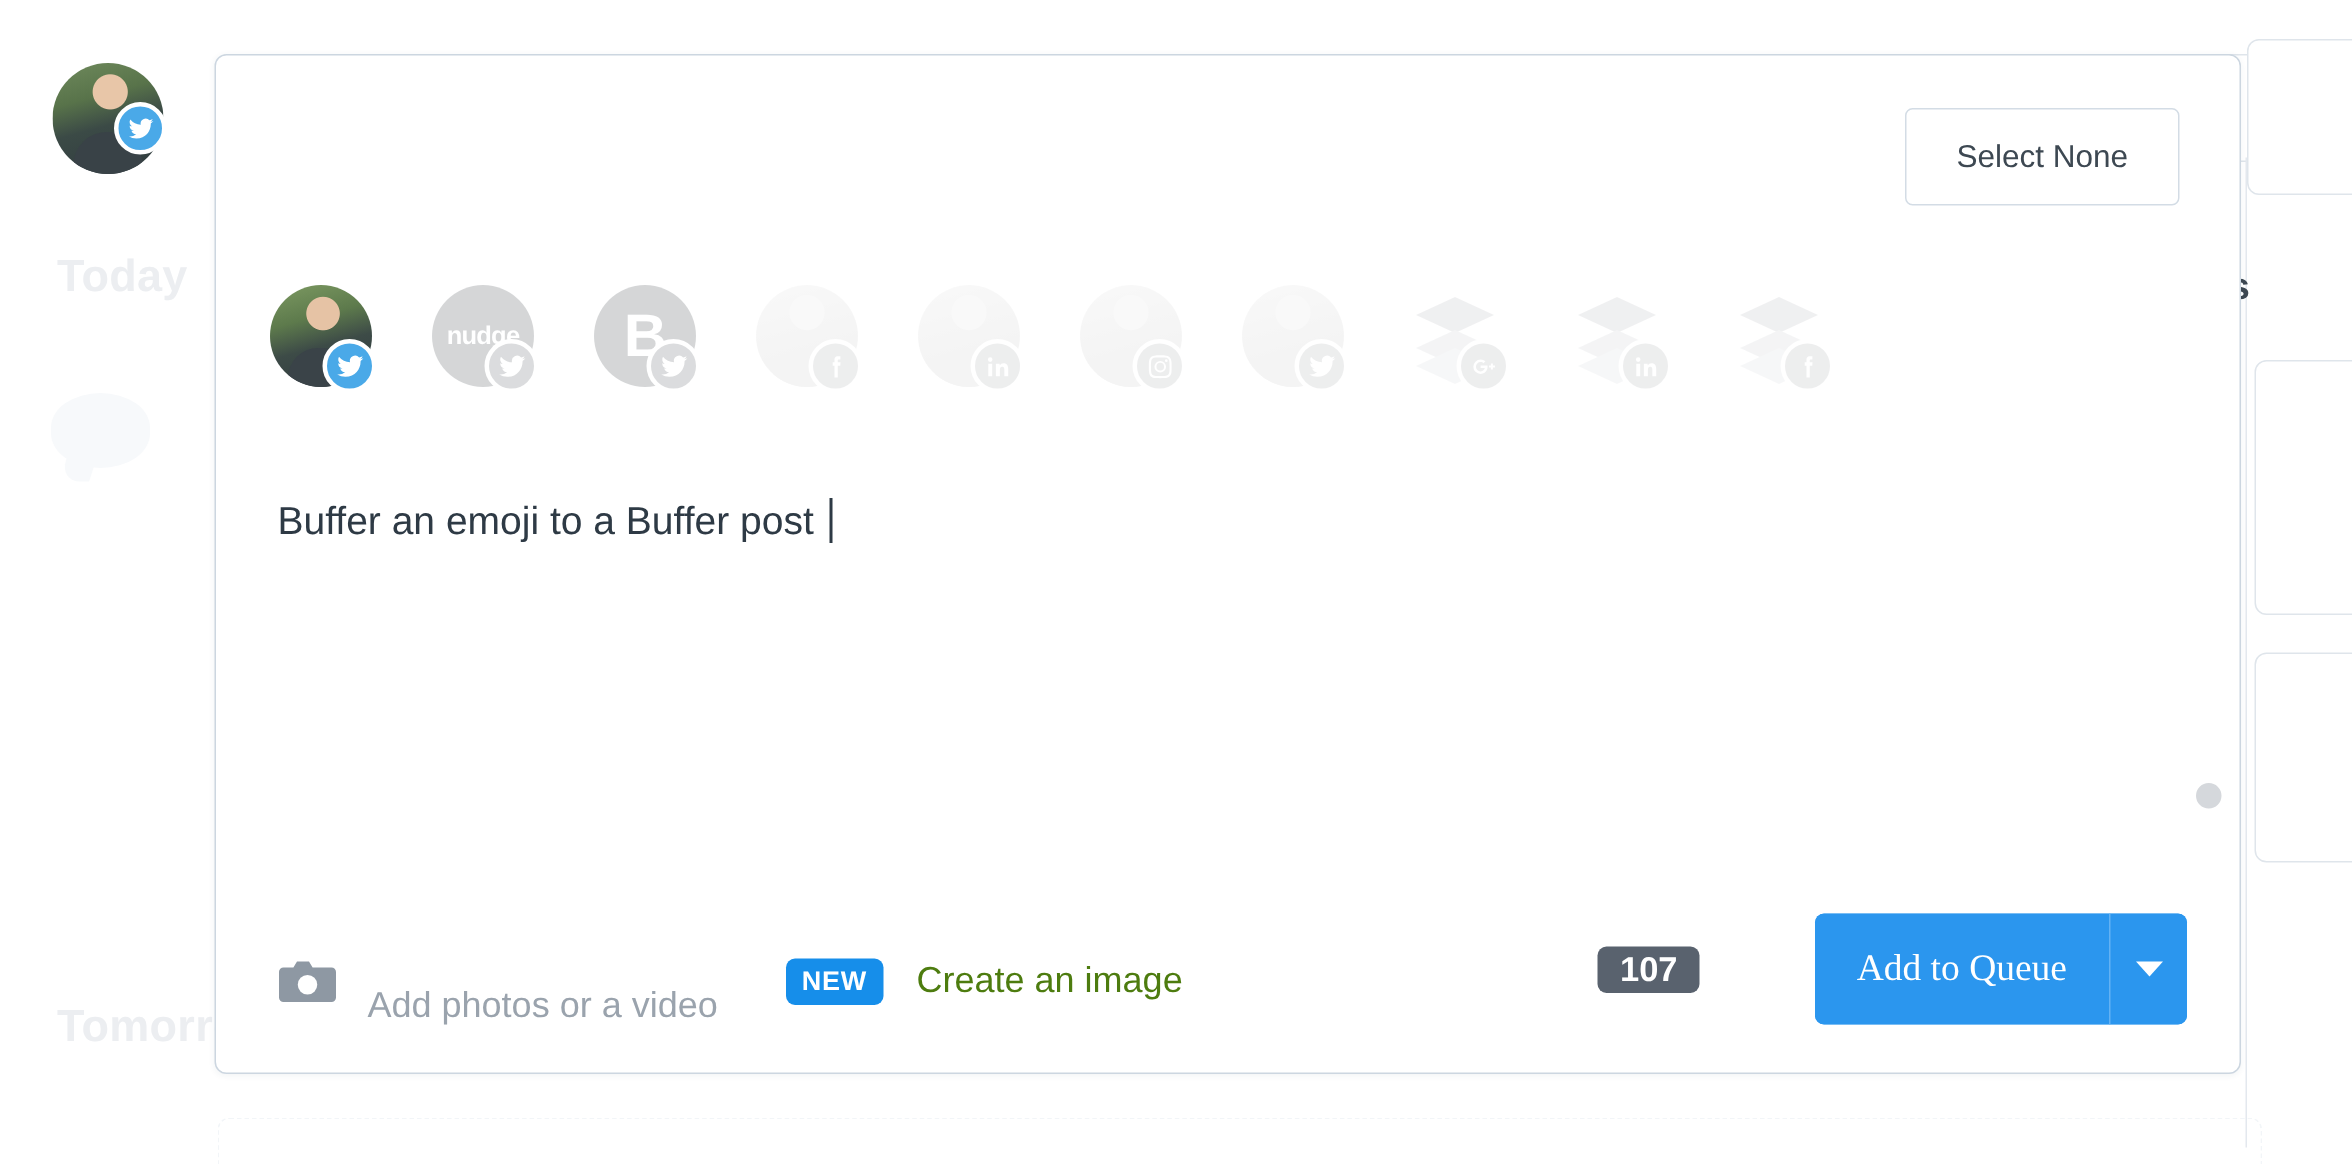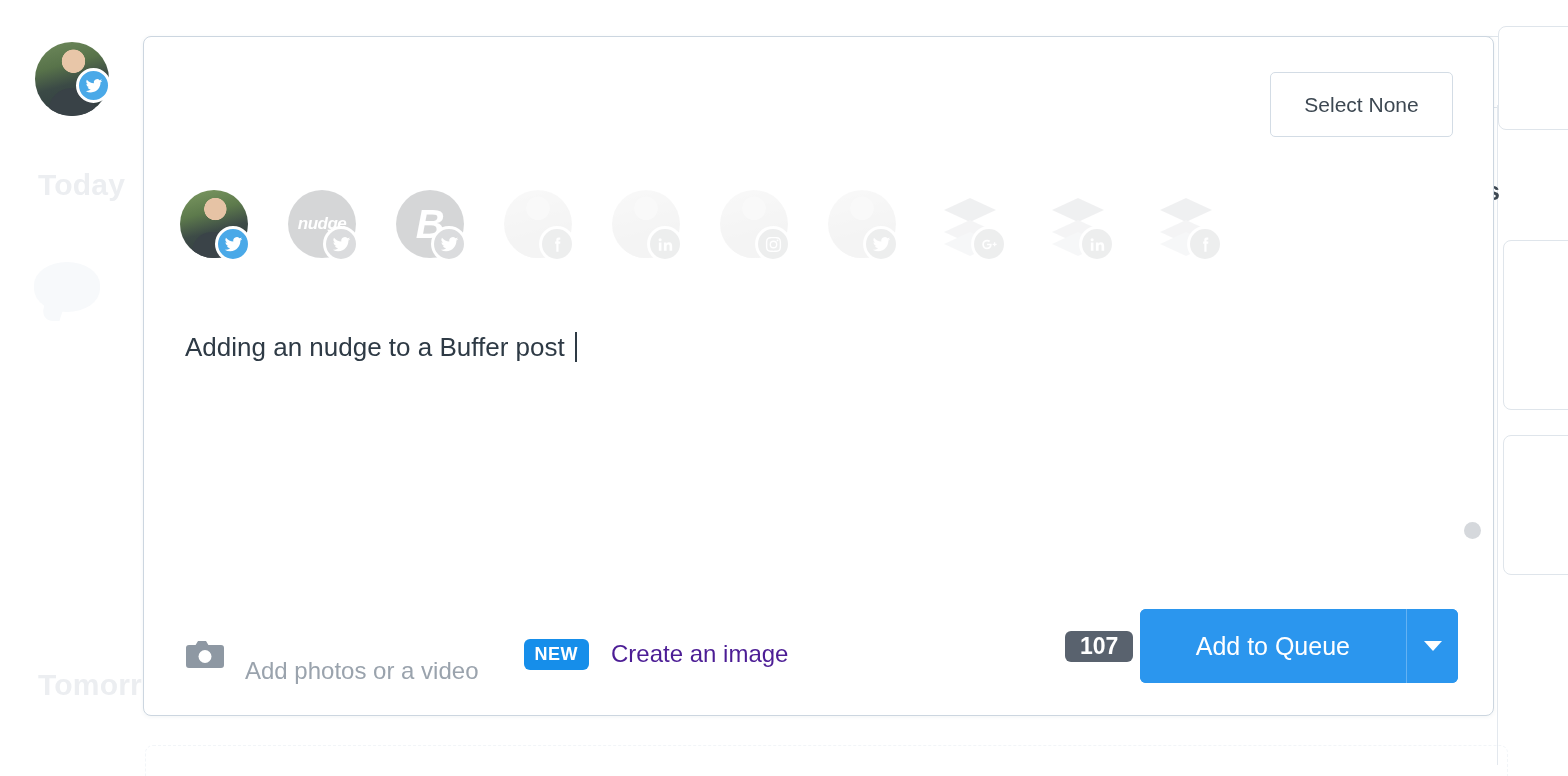--- a/index.html
+++ b/index.html
@@ -90,21 +90,21 @@
     background: #fff; border: 1px solid #d3dce5; border-radius: 5px;
     color: #3d4852; font-size: 22px; font-family: "Liberation Sans", sans-serif;
     cursor: pointer; white-space: nowrap;
   }
   #create-group-button { left: 41px; top: 46px; width: 253px; height: 67px; }
   #select-none-button  { right: 40px; top: 35px; width: 183px; height: 65px; font-size: 21px; }
 
   
   #profile-row {
     position: absolute; left: 36px; top: 153px;
-    display: flex; align-items: flex-start; gap: 37px; font-style: italic;
+    display: flex; align-items: flex-start; gap: 37px;
   }
   .profile-item { position: relative; width: 71px; height: 82px; cursor: pointer; }
   .profile-pic {
     width: 68px; height: 68px; border-radius: 50%; overflow: hidden;
     position: relative; background: #c9cbcd;
   }
   .profile-badge {
     position: absolute; left: 35px; top: 36px;
     width: 36px; height: 36px; border-radius: 50%;
     border: 3px solid #fff; background: #c6c8ca;
@@ -171,38 +171,38 @@
 
   #add-photos-label {
     margin-left: 20px; font-size: 24px; color: #9aa3ad; cursor: pointer; margin-top: 34px;
   }
   #new-badge {
     margin-left: 45px; background: #168eea; color: #fff;
     font-size: 18px; font-weight: 700; padding: 5px 11px; border-radius: 6px;
     letter-spacing: .5px;
   }
   #create-image-label {
-    margin-left: 22px; font-size: 24px; color: #4c1d95; cursor: pointer;
+    margin-left: 22px; font-size: 24px; color: #4d7c0f; cursor: pointer;
   }
 
   #char-counter {
     position: absolute; left: 880px; top: 22px;
     background: #59626e; color: #fff; border-radius: 6px;
     font-size: 23px; font-weight: 700; padding: 2px 15px;
   }
 
   #add-to-queue-group {
     position: absolute; right: 0; top: 0;
     display: flex; height: 74px; border-radius: 6px; overflow: hidden;
     background: #2b96ee;
   }
   #add-to-queue-button {
     background: #2b96ee; border: none; color: #fff;
-    font-size: 25px; font-family: Liberation Sans, sans-serif;
-    padding: 0 56px; cursor: pointer; white-space: nowrap;
+    font-size: 25px; font-family: Liberation Serif, serif;
+    padding: 0 28px; cursor: pointer; white-space: nowrap;
   }
   #queue-dropdown-button {
     background: #2b96ee; border: none; border-left: 1px solid #64b2f3;
     width: 52px; display: flex; align-items: center; justify-content: center;
     cursor: pointer;
   }
   #queue-dropdown-button .caret {
     width: 0; height: 0; border-left: 9px solid transparent;
     border-right: 9px solid transparent; border-top: 10px solid #fff;
   }
@@ -330,21 +330,21 @@
             <path d="M34 42 L60 54 L34 66 L8 54 Z" fill="#e4e6e9"></path>
           </svg></div>
         <div class="profile-badge">
           <svg viewBox="0 0 24 24">
             <path d="M15.6 8.2h-2.3V6.7c0-.6.4-.8.7-.8h1.5V3.2h-2.1c-2.4 0-2.9 1.7-2.9 2.9v2.1H9v2.9h1.5V21h2.8v-9.9h2.1z"></path>
           </svg>
         </div>
       </div>
     </div>
 
-  <div id="post-text-editor"><span>Adding an nudge to a Buffer post </span><span id="text-caret"></span></div>
+  <div id="post-text-editor"><span>Buffer an emoji to a Buffer post </span><span id="text-caret"></span></div>
 
   <div id="resize-handle"></div>
 
   <div id="composer-toolbar">
     <div class="toolbar-left">
       <span id="camera-icon">
         <svg viewBox="0 0 40 30">
           <path d="M13 2h8l2.4 4H36a3 3 0 0 1 3 3v17a3 3 0 0 1-3 3H4a3 3 0 0 1-3-3V9a3 3 0 0 1 3-3h6.6z"></path>
           <circle cx="20" cy="17.5" r="6.5" fill="#ffffff"></circle>
         </svg>

